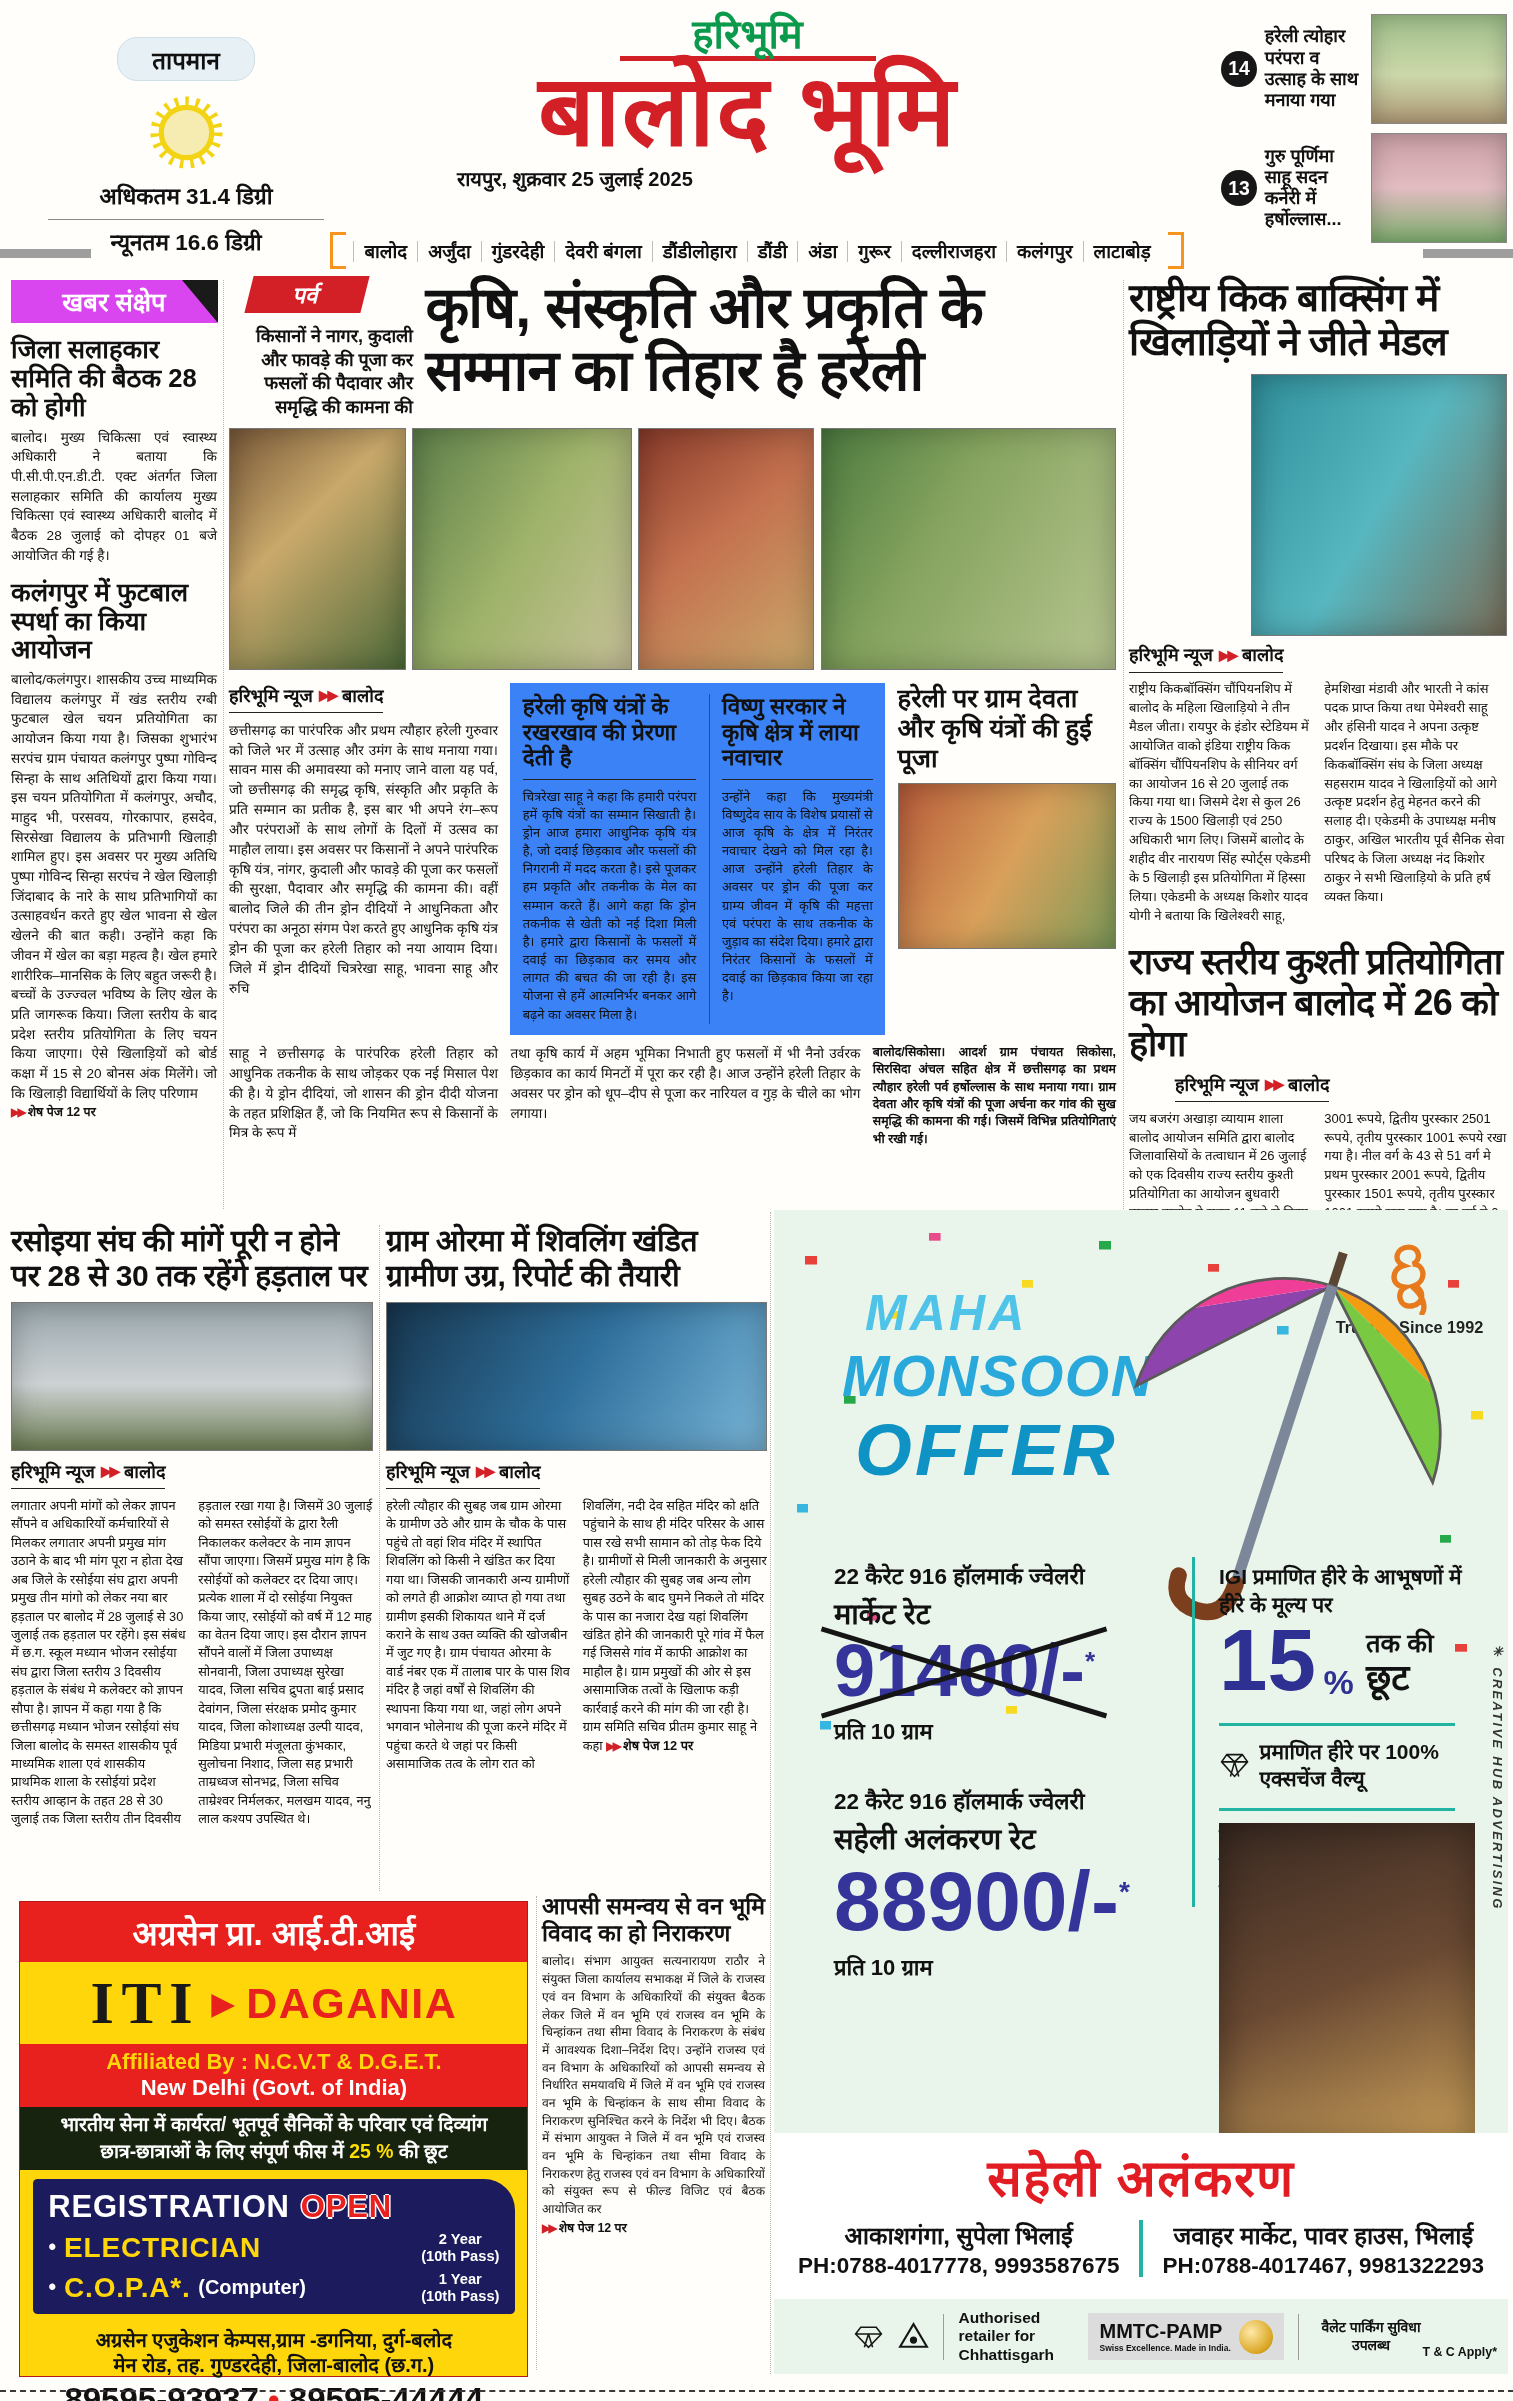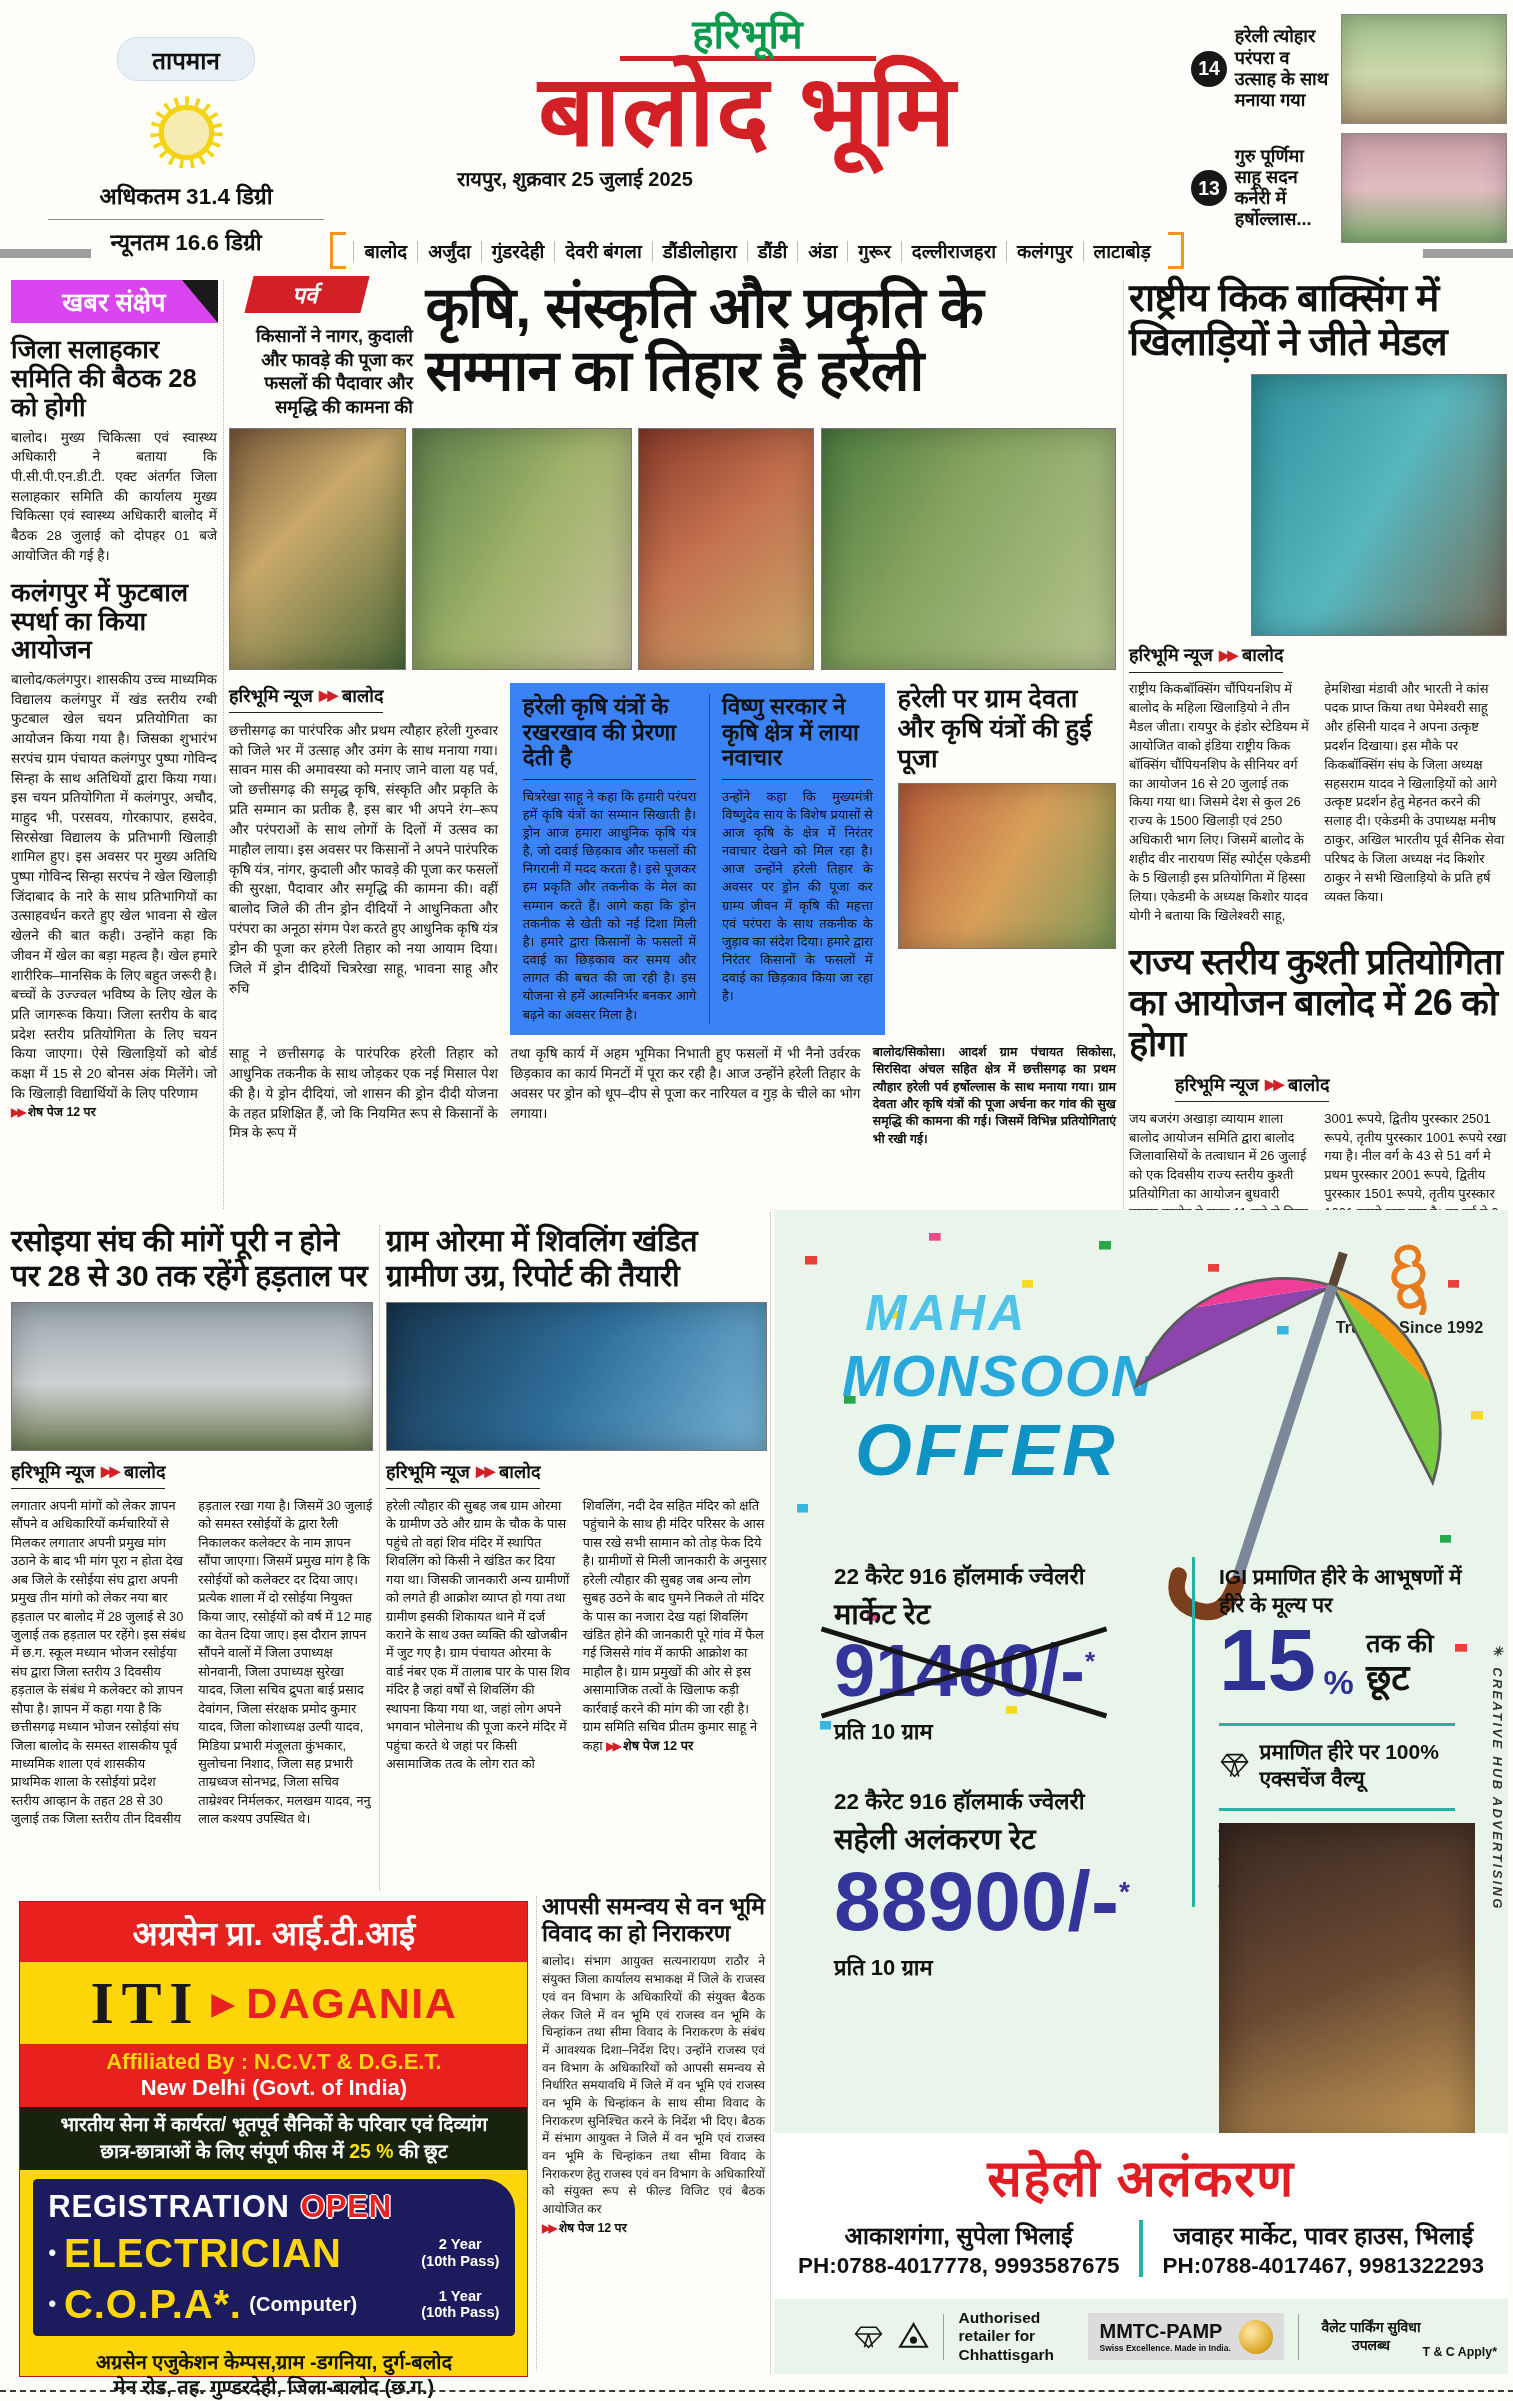--- a/index.html
+++ b/index.html
@@ -11,21 +11,21 @@
   .sun{width:87px;height:87px;margin:7.7px auto 1.5px;}
   .weather-max{font-size:22.5px;font-weight:bold;border-bottom:1.5px solid #8a8a8a;padding:3.1px 0 7.7px;}
   .weather-min{font-size:22.5px;font-weight:bold;padding:6.2px 0 0;}
   .masthead{position:absolute;left:364px;top:14px;width:767px;text-align:center;}
   .mh-brand{display:inline-block;color:#0b9a4c;font-size:40px;font-weight:800;line-height:1;}
   .mh-underline{width:256px;height:5.4px;background:#d31f26;margin:1.5px auto 0;}
   .mh-title{color:#d31f26;font-size:99px;font-weight:800;line-height:1.02;letter-spacing:1.5px;white-space:nowrap;}
   .mh-date{font-size:20px;font-weight:bold;text-align:left;padding-left:93px;margin-top:3.1px;}
   .briefs{position:absolute;left:1191px;top:12.4px;width:316px;}
   .brief-row{display:flex;align-items:center;gap:7.7px;height:113px;margin-bottom:6.2px;}
-  .brief-num{flex:0 0 36px;height:36px;border-radius:50%;background:#171717;color:#fff;font-size:19.4px;font-weight:bold;display:flex;align-items:center;justify-content:center;}
+  .brief-num{flex:0 0 36px;height:36px;border-radius:50%;background:#171717;color:#fff;font-size:19.4px;font-weight:bold;display:flex;align-items:center;justify-content:center;margin-left:30px;}
   .brief-title{flex:0 0 99px;font-size:18px;font-weight:bold;line-height:1.18;}
   .brief-photo{flex:1;height:108px;border:0.8px solid #888;box-shadow:inset 0 0 23px rgba(0,0,0,.25);}
   .bp1{background:linear-gradient(180deg,#9fbf8a,#ccd8a9 55%,#b09a77);}
   .bp2{background:linear-gradient(180deg,#caa0a6,#e2bcc1 50%,#7fae6f);}
   .nav-wrap{position:absolute;left:0;top:232px;width:1514px;height:42px;}
   .nav-bar-l,.nav-bar-r{position:absolute;top:17px;width:91px;height:9.3px;background:#9e9e9e;}
   .nav-bar-l{left:0;} .nav-bar-r{right:0;}
   .nav-box{position:relative;margin:0 auto;width:fit-content;padding:6.2px 23px;font-size:18.6px;font-weight:bold;}
   .nav-corner{position:absolute;width:12.4px;top:0;bottom:0;}
   .nc-l{left:0;border-left:3.9px solid #f7941d;border-top:3.9px solid #f7941d;border-bottom:3.9px solid #f7941d;}
@@ -100,21 +100,21 @@
   .iti-band2{background:#e8201e;text-align:center;padding:4.6px 0 6.2px;}
   .iti-affil1{color:#ffd60a;font-size:22px;font-weight:800;}
   .iti-affil2{color:#fff;font-size:22px;font-weight:800;}
   .iti-band3{background:#18230f;text-align:center;padding:4.6px 4.6px 6.2px;color:#fff;font-size:19.4px;font-weight:700;line-height:1.35;}
   .iti-band3 .pct{color:#ffe000;}
   .iti-reg{margin:9.3px 12.4px;background:#1b1b5e;border-radius:4.6px 31px 4.6px 4.6px;padding:9.3px 15.5px;color:#fff;}
   .reg-row{font-size:31px;font-weight:800;letter-spacing:0.8px;}
   .reg-open{color:#e8201e;font-weight:900;text-shadow:-1.5px 0 #fff,1.5px 0 #fff,0 -1.5px #fff,0 1.5px #fff;margin-left:11px;}
   .course{display:flex;align-items:center;gap:7.7px;margin-top:6.2px;}
   .course .dot{color:#fff;font-size:23px;}
-  .course .cname{color:#ffd60a;font-size:40px;font-weight:900;letter-spacing:0.8px;}
+  .course .cname{color:#ffd60a;font-size:28px;font-weight:900;letter-spacing:0.8px;}
   .course .cextra{color:#fff;font-size:20px;font-weight:800;}
   .course .cdur{margin-left:auto;text-align:center;font-size:14.7px;font-weight:700;line-height:1.15;}
   .iti-foot{text-align:center;padding-top:4.6px;}
   .iti-addr{font-size:20px;font-weight:800;line-height:1.25;}
   .iti-ph{font-size:33px;font-weight:900;margin-top:3.1px;}
   .iti-ph .rd{color:#e8201e;}
   
   .jewel{position:absolute;left:774px;top:1210px;width:734px;height:1164px;background:#e9f5eb;overflow:hidden;
     background-image:
       linear-gradient(45deg,#e8413c,#e8413c),linear-gradient(45deg,#f7d922,#f7d922),

